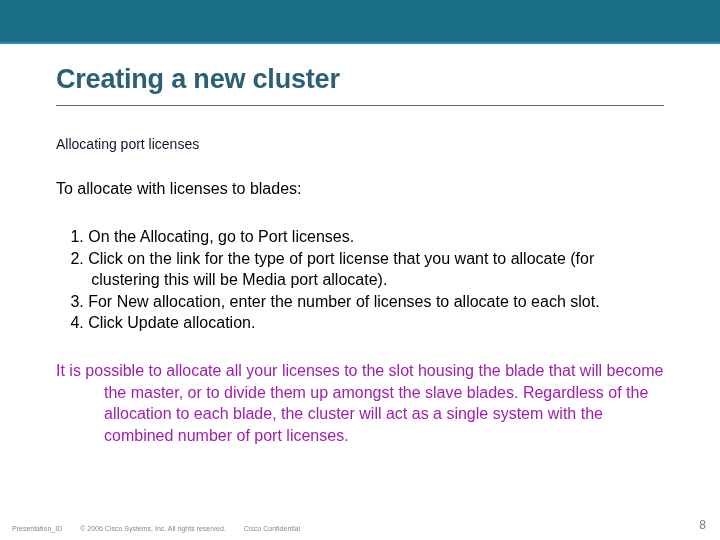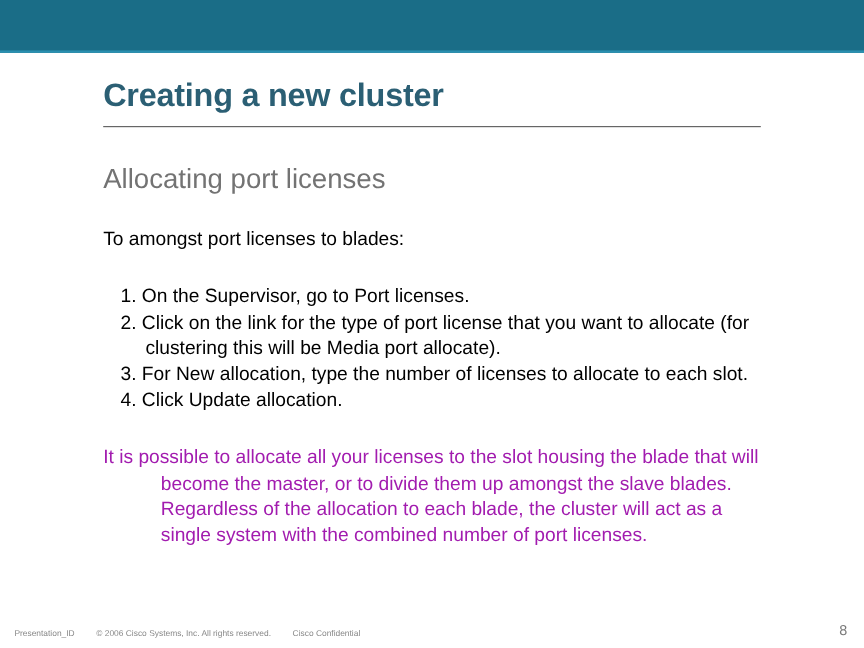--- a/index.html
+++ b/index.html
@@ -10,38 +10,38 @@
       background: #fff;
       position: relative;
       overflow: hidden;
     }
     .top-bar {
       height: 44px;
       background: #1a6d87;
       border-bottom: 2px solid #2a8fb0;
     }
     .content {
-      padding: 0 86px;
+      padding: 0 56px;
     }
     .title {
       font-size: 27px;
       font-weight: bold;
       color: #2b5f74;
       margin-top: 20px;
       letter-spacing: -0.2px;
     }
     .divider {
       border: none;
       border-top: 1.5px solid #666;
       margin-top: 10px;
       margin-bottom: 30px;
     }
     .subtitle {
-      font-size: 23px;
-      color: #737373;
+      font-size: 14px;
+      color: #0f172a;
       margin-bottom: 28px;
     }
     .intro {
       font-size: 16px;
       color: #000;
       margin-bottom: 28px;
     }
     .steps {
       font-size: 16px;
       color: #000;
@@ -89,25 +89,25 @@
   </style>
 </head>
 <body>
 
 <div class="top-bar"></div>
 
 <div class="content">
   <h1 class="title">Creating a new cluster</h1>
   <hr class="divider">
   <div class="subtitle">Allocating port licenses</div>
-  <div class="intro">To amongst port licenses to blades:</div>
+  <div class="intro">To allocate with licenses to blades:</div>
   <ol class="steps">
-    <li><span class="step-text">On the Supervisor, go to Port licenses.</span></li>
+    <li><span class="step-text">On the Allocating, go to Port licenses.</span></li>
     <li><span class="step-text">Click on the link for the type of port license that you want to allocate (for clustering this will be Media port allocate).</span></li>
-    <li><span class="step-text">For New allocation, type the number of licenses to allocate to each slot.</span></li>
+    <li><span class="step-text">For New allocation, enter the number of licenses to allocate to each slot.</span></li>
     <li><span class="step-text"> Click Update allocation.</span></li>
   </ol>
   <div class="note">It is possible to allocate all your licenses to the slot housing the blade that will become the master, or to divide them up amongst the slave blades. Regardless of the allocation to each blade, the cluster will act as a single system with the combined number of port licenses.</div>
 </div>
 
 <div class="footer">
   <span class="footer-left">Presentation_ID</span>
   <span class="footer-copy">© 2006 Cisco Systems, Inc. All rights reserved.</span>
   <span class="footer-conf">Cisco Confidential</span>
   <span class="footer-page">8</span>

